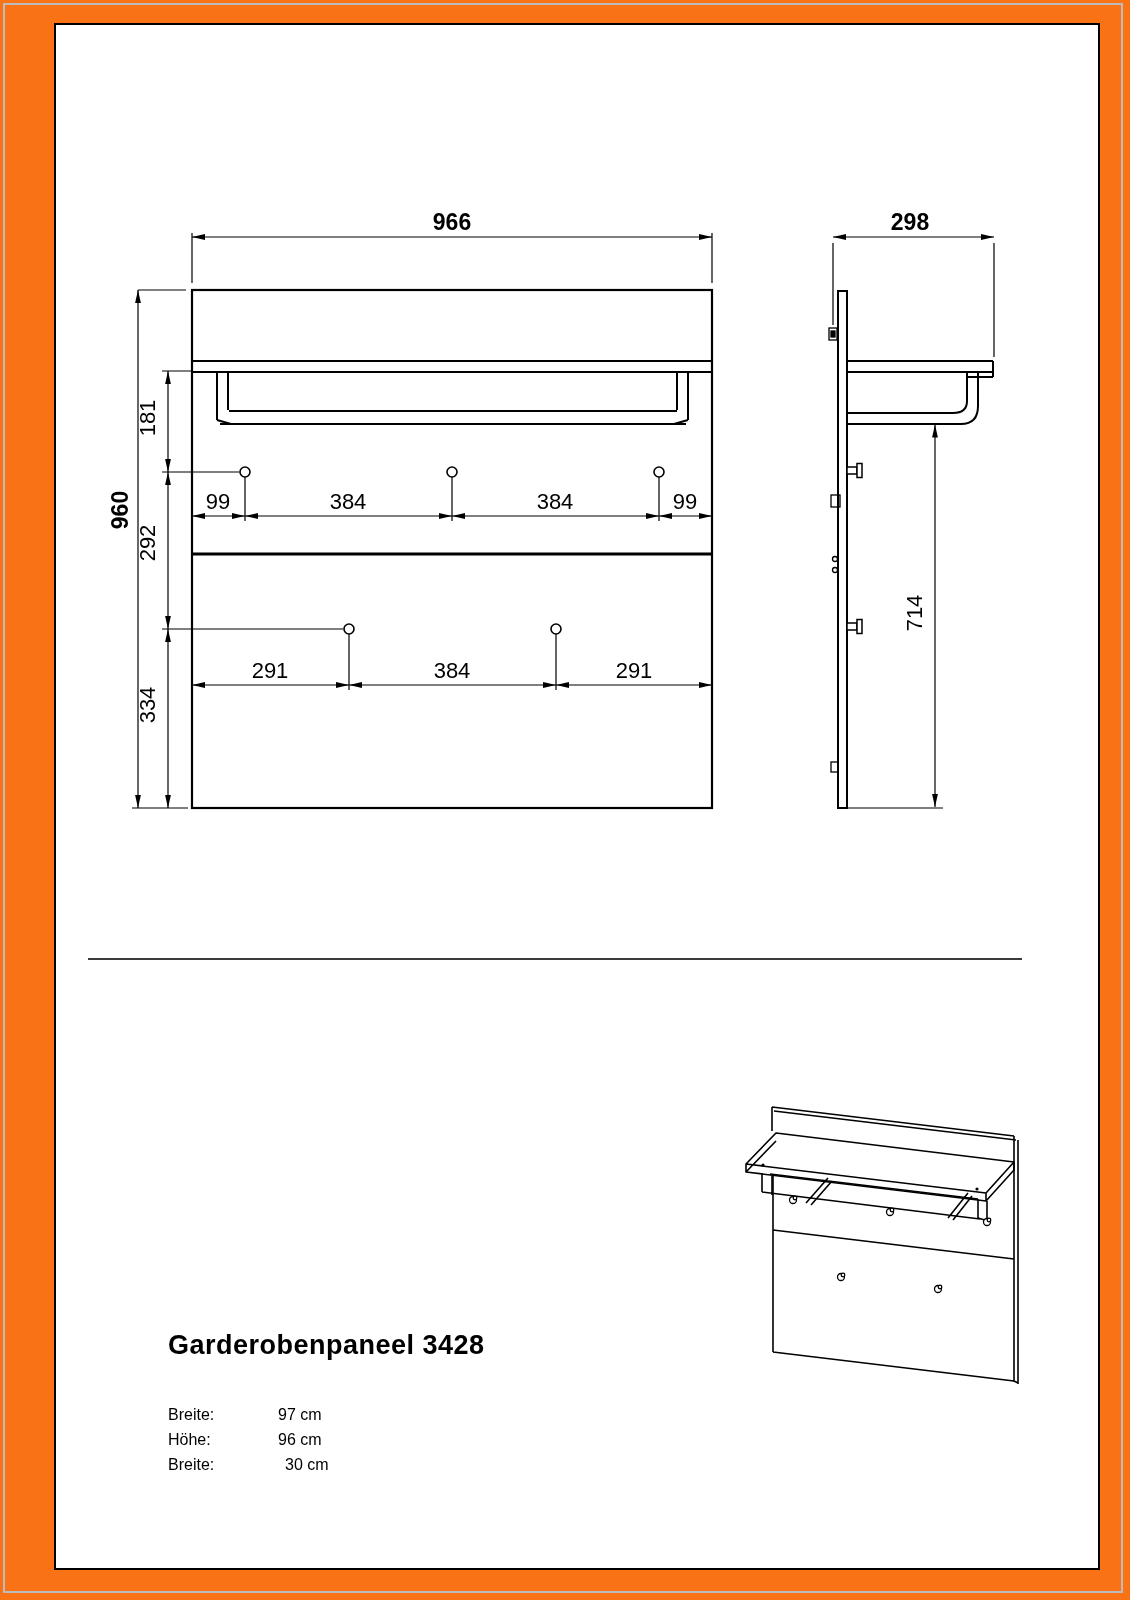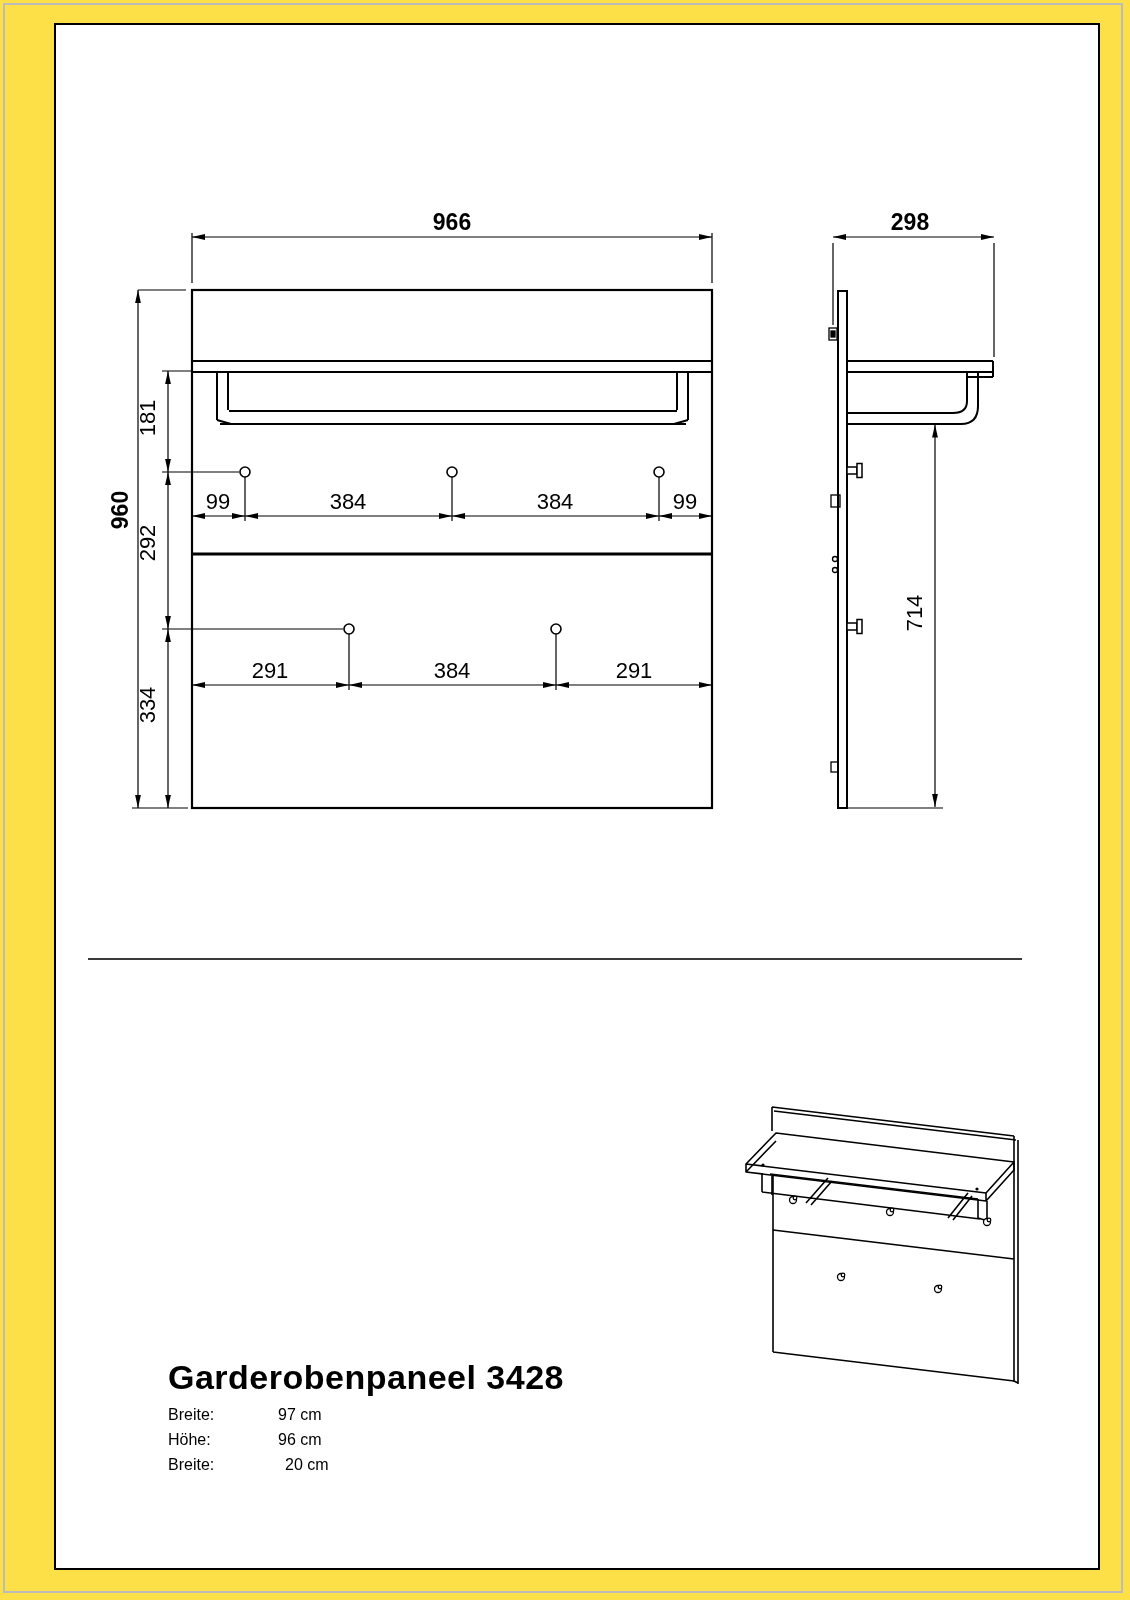--- a/index.html
+++ b/index.html
@@ -1,25 +1,25 @@
 <!DOCTYPE html>
 <html><head>
 <meta charset="utf-8">
 <style>
   html,body{margin:0;padding:0;background:#fff;}
-  .page{position:relative;width:1130px;height:1600px;background:#fde047;overflow:hidden;
+  .page{position:relative;width:1130px;height:1600px;background:#f97316;overflow:hidden;
         font-family:"Liberation Sans",sans-serif;color:#000;}
   .outer-border{position:absolute;left:3px;top:3px;width:1120px;height:1590px;
         border:2px solid #bcbcbc;box-sizing:border-box;pointer-events:none;}
   .frame{position:absolute;left:54px;top:23px;width:1046px;height:1547px;
         border:2px solid #000;box-sizing:border-box;background:#fff;}
   .drawing-svg{position:absolute;left:0;top:0;width:1130px;height:1600px;}
   .dim{font-family:"Liberation Sans",sans-serif;font-size:22px;fill:#000;}
   .dimb{font-family:"Liberation Sans",sans-serif;font-size:23px;font-weight:bold;fill:#000;}
-  .title{position:absolute;left:168px;top:1358px;font-size:34px;font-weight:bold;
+  .title{position:absolute;left:168px;top:1330px;font-size:27px;font-weight:bold;
         letter-spacing:0.5px;white-space:nowrap;}
   .specs{position:absolute;left:168px;top:1402px;font-size:16px;line-height:25px;}
   .specs .row{white-space:nowrap;}
   .specs .label{display:inline-block;width:110px;}
   .specs .row3 .value{padding-left:7px;}
 </style>
 </head>
 <body>
 
 <div class="page">
@@ -148,16 +148,16 @@
   <div class="title">Garderobenpaneel 3428</div>
 
   <div class="specs">
     <div class="row row1">
       <span class="label">Breite:</span><span class="value">97 cm</span>
     </div>
     <div class="row row2">
       <span class="label">Höhe:</span><span class="value">96 cm</span>
     </div>
     <div class="row row3">
-      <span class="label">Breite:</span><span class="value">20 cm</span>
+      <span class="label">Breite:</span><span class="value">30 cm</span>
     </div>
   </div>
 </div>
 
 </body></html>

